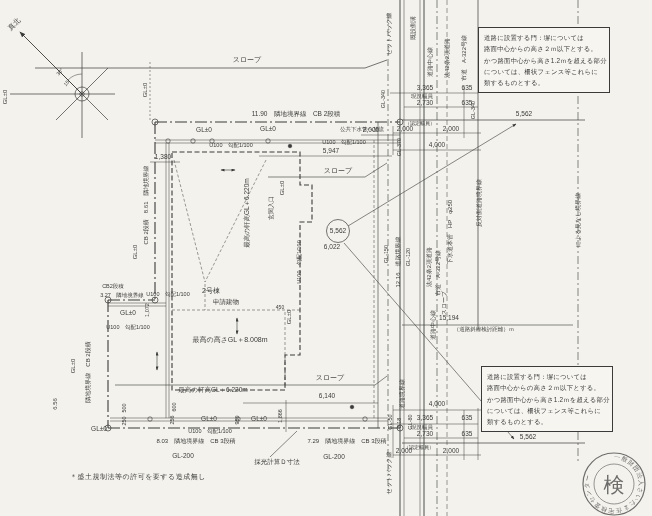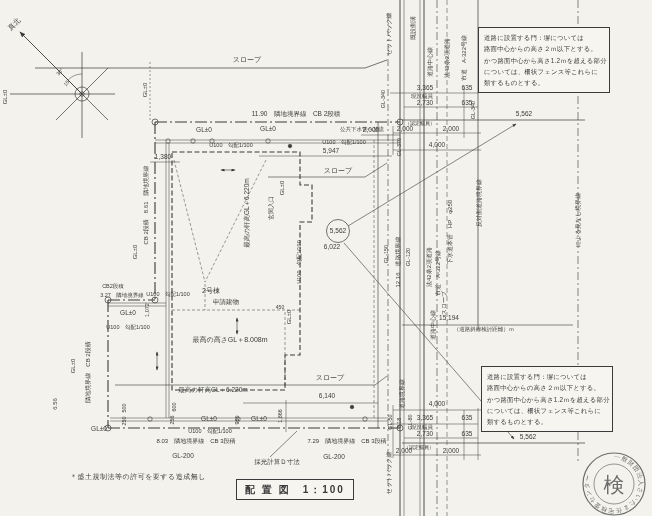--- a/index.html
+++ b/index.html
@@ -279,16 +279,13 @@
   <div class="note-box" id="note2" style="left:481px;top:366px;">
       <div class="nline">道路に設置する門：塀については</div>
       <div class="nline">路面中心からの高さ２ｍ以下とする。</div>
       <div class="nline">かつ路面中心から高さ1.2ｍを超える部分</div>
       <div class="nline">については、柵状フェンス等これらに</div>
       <div class="nline">類するものとする。</div>
     </div>
 
   <div id="footnote">＊盛土規制法等の許可を要する造成無し</div>
 
-  <div id="titlebox">
-    <span>配 置 図　1：100</span>
-  </div>
 </div>
 
 </body></html>

